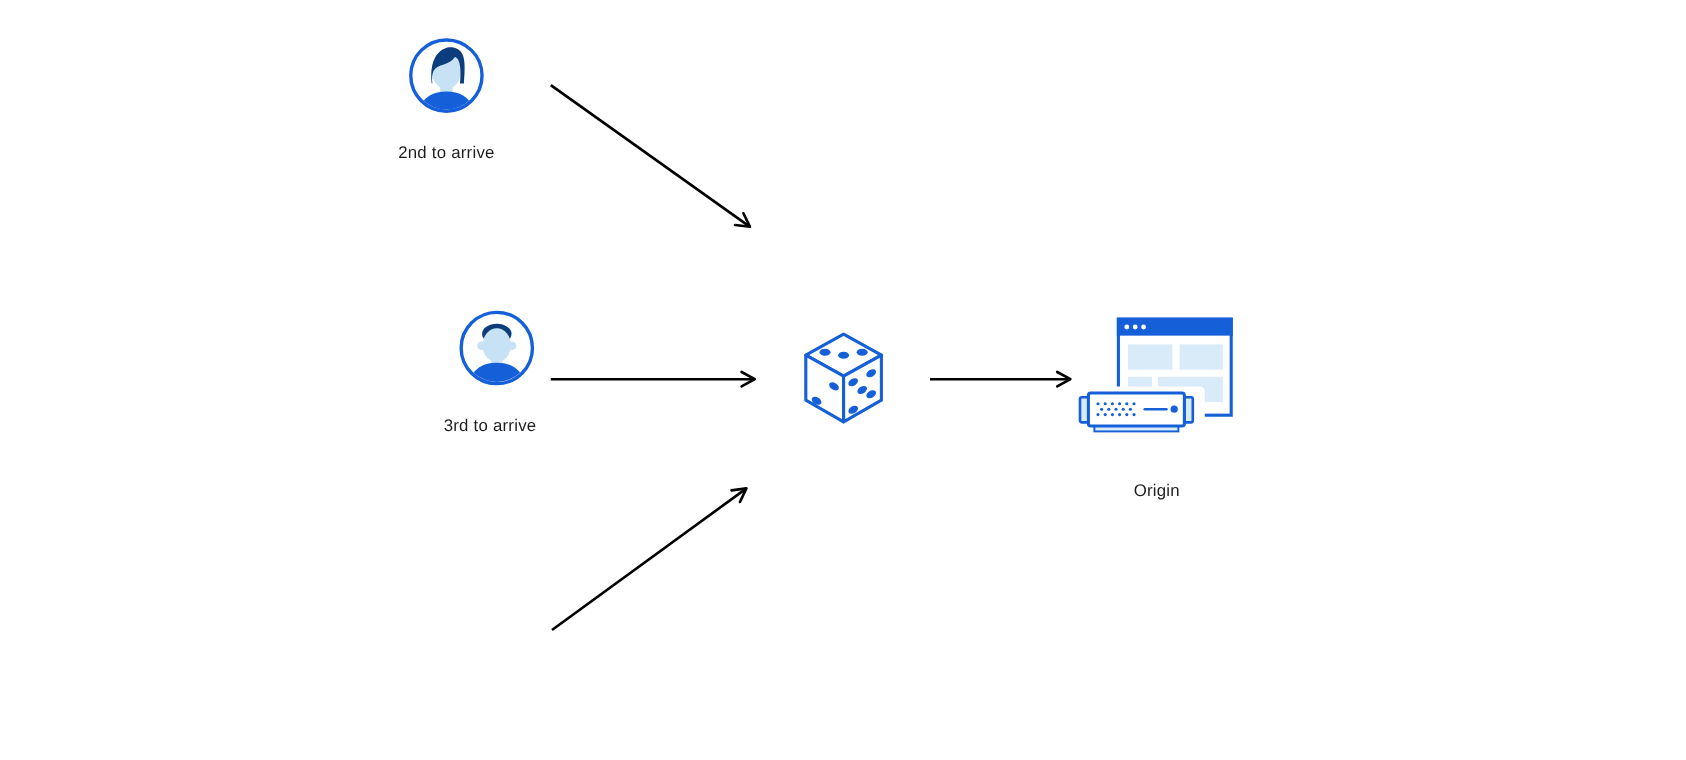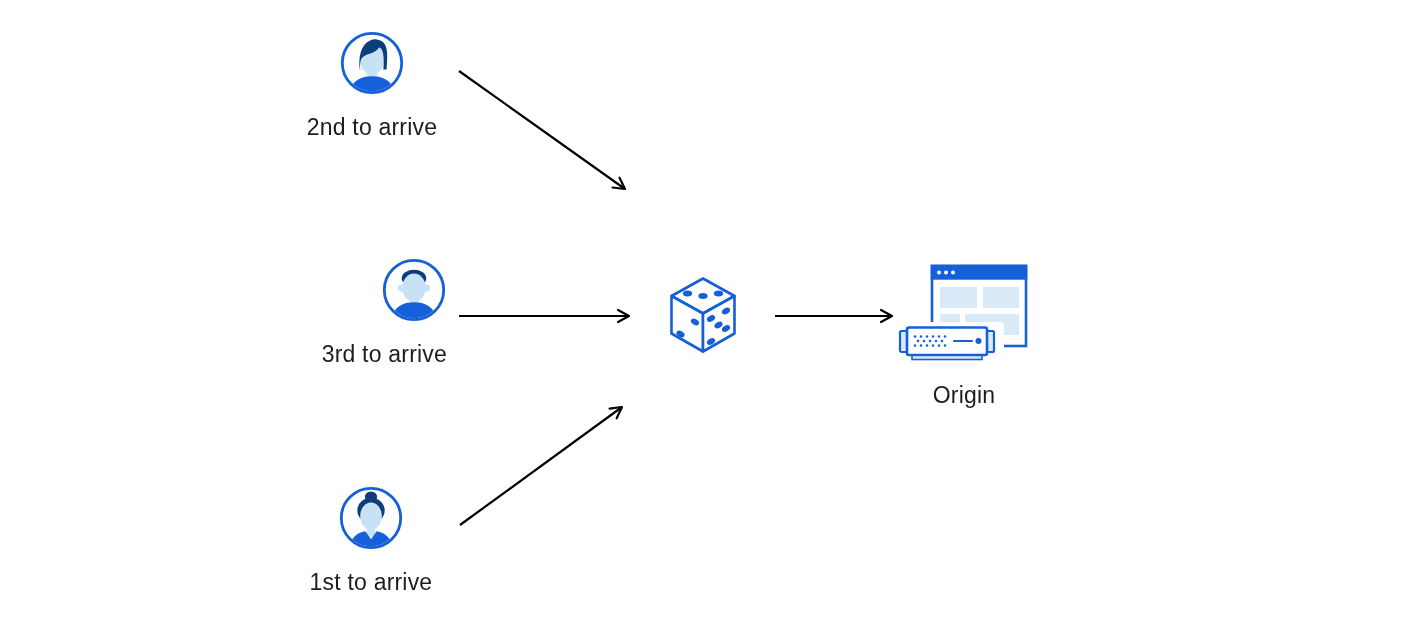--- a/index.html
+++ b/index.html
@@ -2,28 +2,28 @@
 <html style="--primary-blue: #1560D8; --dark-navy: #0D3D7C; --face-light-blue: #C8E2F5; --panel-light-blue: #D9EAF9; --arrow-black: #000000; --label-text: #1D1D1F;"><head>
 <meta charset="utf-8">
 <style>
   html,body{margin:0;padding:0;background:#ffffff;}
   body{font-family:"Liberation Sans",sans-serif;}
   .canvas{position:relative;width:1405px;height:633px;background:#ffffff;overflow:hidden;}
   .layer{position:absolute;left:0;top:0;pointer-events:none;}
   .node{position:absolute;display:flex;flex-direction:column;align-items:center;}
   .node-label{
     margin-top:19px;
-    font-size:23px;
+    font-size:14px;
     line-height:24px;
     color:var(--label-text,#1d1d1f);
     letter-spacing:.2px;
     white-space:nowrap;
     text-align:center;
   }
-  .origin-label{margin-top:19px;}
+  .origin-label{margin-top:32px;}
   svg{display:block;}
 </style>
 </head>
 <body>
 
 <div class="canvas">
 
   <svg class="layer" width="1405" height="633" viewBox="0 0 1405 633">
     <defs>
       <marker id="ah" markerUnits="userSpaceOnUse" markerWidth="20" markerHeight="20" viewBox="0 0 20 20" refX="15" refY="10" orient="auto">
@@ -69,38 +69,20 @@
         <circle cx="48.5" cy="33" r="3.8" fill="var(--face-light-blue,#C8E2F5)"></circle>
         <rect x="30" y="40" width="10" height="12" fill="var(--face-light-blue,#C8E2F5)"></rect>
         <ellipse cx="35" cy="22.5" rx="13" ry="9" fill="var(--dark-navy,#0D3D7C)"></ellipse>
         <ellipse cx="35" cy="32.5" rx="12.5" ry="15" fill="var(--face-light-blue,#C8E2F5)"></ellipse>
         <path d="M9,72 C11,54 22,48 35,48 C48,48 59,54 61,72 Z" fill="var(--primary-blue,#1560D8)"></path>
       </g>
     </svg>
     <div class="node-label">3rd to arrive</div>
   </div>
 
-  <div class="node" style="left:291px;top:485px;width:160px;">
-    <svg width="66" height="66" viewBox="0 0 70 70">
-      <defs>
-          <clipPath id="clipU3">
-            <circle cx="35" cy="35" r="30"></circle>
-          </clipPath>
-        </defs>
-      <circle cx="35" cy="35" r="31.5" fill="#ffffff" stroke="var(--primary-blue,#1560D8)" stroke-width="3"></circle>
-      <g clip-path="url(#clipU3)">
-        <ellipse cx="35" cy="12.5" rx="6.5" ry="5.5" fill="var(--dark-navy,#0D3D7C)"></ellipse>
-        <ellipse cx="35" cy="27" rx="14.5" ry="13.5" fill="var(--dark-navy,#0D3D7C)"></ellipse>
-        <rect x="30.5" y="40" width="9" height="15" fill="var(--face-light-blue,#C8E2F5)"></rect>
-        <ellipse cx="35" cy="33" rx="11.5" ry="14.5" fill="var(--face-light-blue,#C8E2F5)"></ellipse>
-        <path d="M10,72 C12,55 22,50 29,49 L35,57.5 L41,49 C48,50 58,55 60,72 Z" fill="var(--primary-blue,#1560D8)"></path>
-      </g>
-    </svg>
-    <div class="node-label">1st to arrive</div>
-  </div>
 
   <div class="node" style="left:668px;top:276px;">
     <svg width="70" height="78" viewBox="0 0 70 78">
       <g stroke="var(--primary-blue,#1560D8)" stroke-width="2.6" stroke-linejoin="round" fill="#ffffff">
         <path d="M35,2.5 L66.5,20 L35,37.5 L3.5,20 Z"></path>
         <path d="M3.5,20 L35,37.5 L35,75.5 L3.5,57.5 Z"></path>
         <path d="M35,37.5 L66.5,20 L66.5,57.5 L35,75.5 Z"></path>
       </g>
       <g fill="var(--primary-blue,#1560D8)">
 

